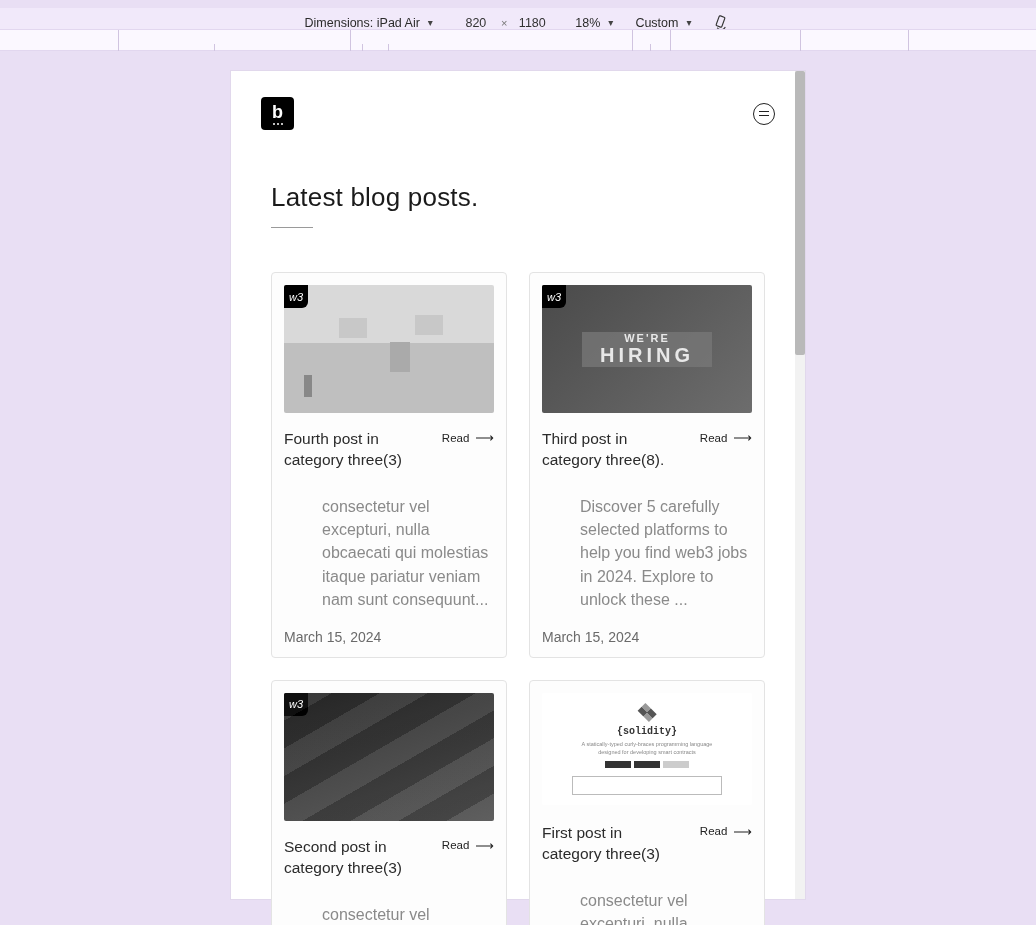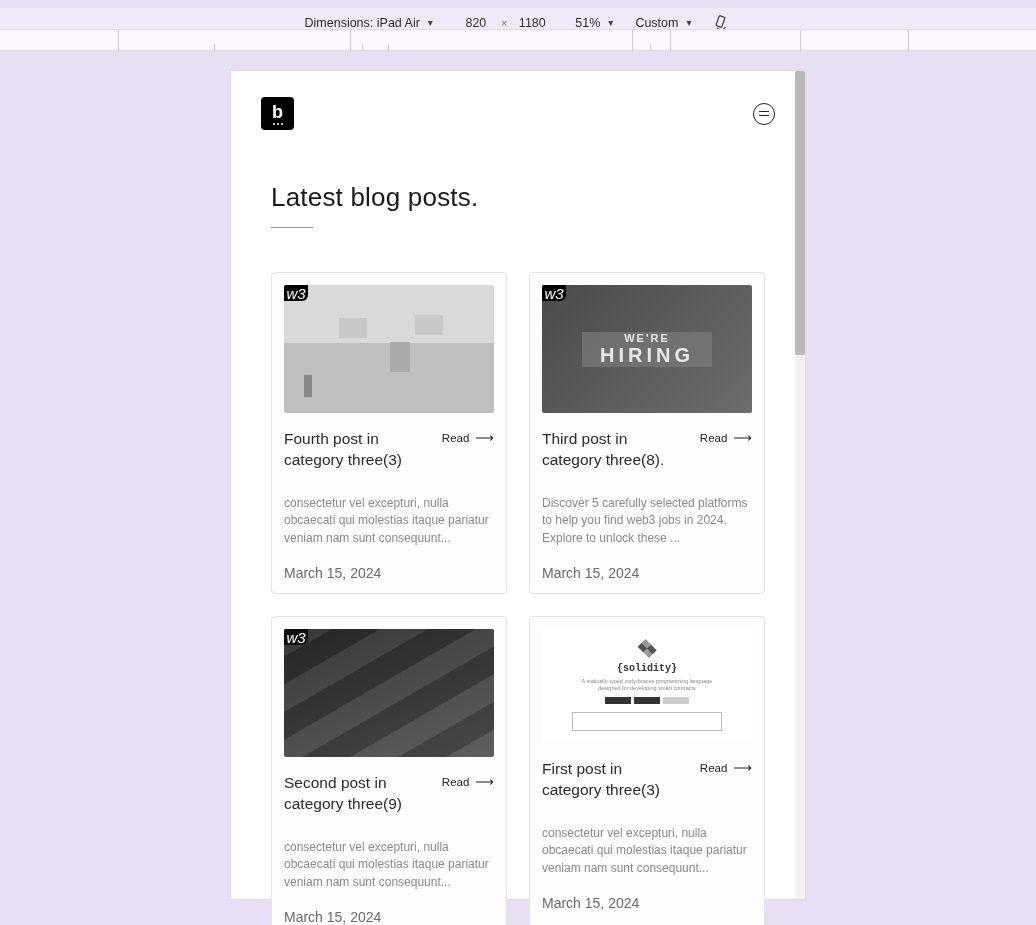--- a/index.html
+++ b/index.html
@@ -83,22 +83,22 @@
   }
   .card {
     border:1px solid #e3e3e3; border-radius:4px; background:#fdfdfd;
     padding:12px; position:relative;
   }
   .thumb {
     width:100%; height:128px; border-radius:2px; position:relative;
     overflow:hidden;
   }
   .badge {
-    position:absolute; top:0; left:0; width:24px; height:16px;
-    background:#000; color:#fff; font-size:15px; font-style:italic;
+    position:absolute; top:0; left:0; width:24px; height:23px;
+    background:#000; color:#fff; font-size:11px; font-style:italic;
     display:flex; align-items:center; justify-content:center;
     border-bottom-right-radius:6px;
   }
 
   
   .thumb1 {
     background:linear-gradient(180deg,#d9d9d9 0 45%,#bfbfbf 45% 100%);
   }
   .thumb1::before {
     content:""; position:absolute; inset:0;
@@ -153,42 +153,42 @@
   .card-title {
     font-size:15.5px; color:#2b2b2b; font-weight:400; line-height:1.35;
     max-width:140px;
   }
   .read-link {
     display:flex; align-items:center; gap:6px; font-size:11.5px; color:#222;
     cursor:pointer; white-space:nowrap; margin-top:2px;margin-left:8px;
   }
   .arrow { font-size:13px; line-height:1; }
   .excerpt {
-    font-size:12px; color:#8a8a8a; line-height:1.45; margin-top:24px;
+    font-size:16px; color:#8a8a8a; line-height:1.45; margin-top:24px;margin-left:38px;
   }
   .date {
     font-size:14px; color:#6a6a6a; margin-top:18px;
   }
   .card.short .thumb { height:112px; }
   .card.short .card-row { margin-top:18px; }
 </style>
 </head>
 <body>
 
 <div class="device-toolbar">
   <div class="tb-group tb-drop">
     <span>Dimensions: iPad Air</span>
   </div>
   <div class="tb-group">
     <input class="dim-input" value="820" style="">
     <span class="dim-x">×</span>
     <input class="dim-input" value="1180" style="">
   </div>
   <div class="tb-group tb-drop">
-    <span>51%</span>
+    <span>18%</span>
   </div>
   <div class="tb-group tb-drop">
     <span>Custom</span>
   </div>
   <div class="tb-group rotate-icon">
     <svg width="18" height="18" viewBox="0 0 24 24" fill="none" stroke="#333" stroke-width="1.6">
       <rect x="6" y="3" width="8" height="14" rx="1.5" transform="rotate(20 10 10)"></rect>
       <path d="M16 18 a6 6 0 0 1 -9 2" stroke-linecap="round"></path>
       <path d="M5 19 l2 1 l-0.5 -2.4" fill="#333" stroke="none"></path>
     </svg>
@@ -268,21 +268,21 @@
           </div>
           <div class="excerpt">Discover 5 carefully selected platforms to help you find web3 jobs in 2024. Explore to unlock these ...</div>
           <div class="date">March 15, 2024</div>
         </div>
 
         <div class="card">
           <div class="thumb thumb3">
             <div class="badge">w3</div>
           </div>
           <div class="card-row">
-            <div class="card-title">Second post in category three(9)</div>
+            <div class="card-title">Second post in category three(3)</div>
             <div class="read-link">
               <span>Read</span>
               <span class="arrow">⟶</span>
             </div>
           </div>
           <div class="excerpt">consectetur vel excepturi, nulla obcaecati qui molestias itaque pariatur veniam nam sunt consequunt...</div>
           <div class="date">March 15, 2024</div>
         </div>
 
         <div class="card short">

